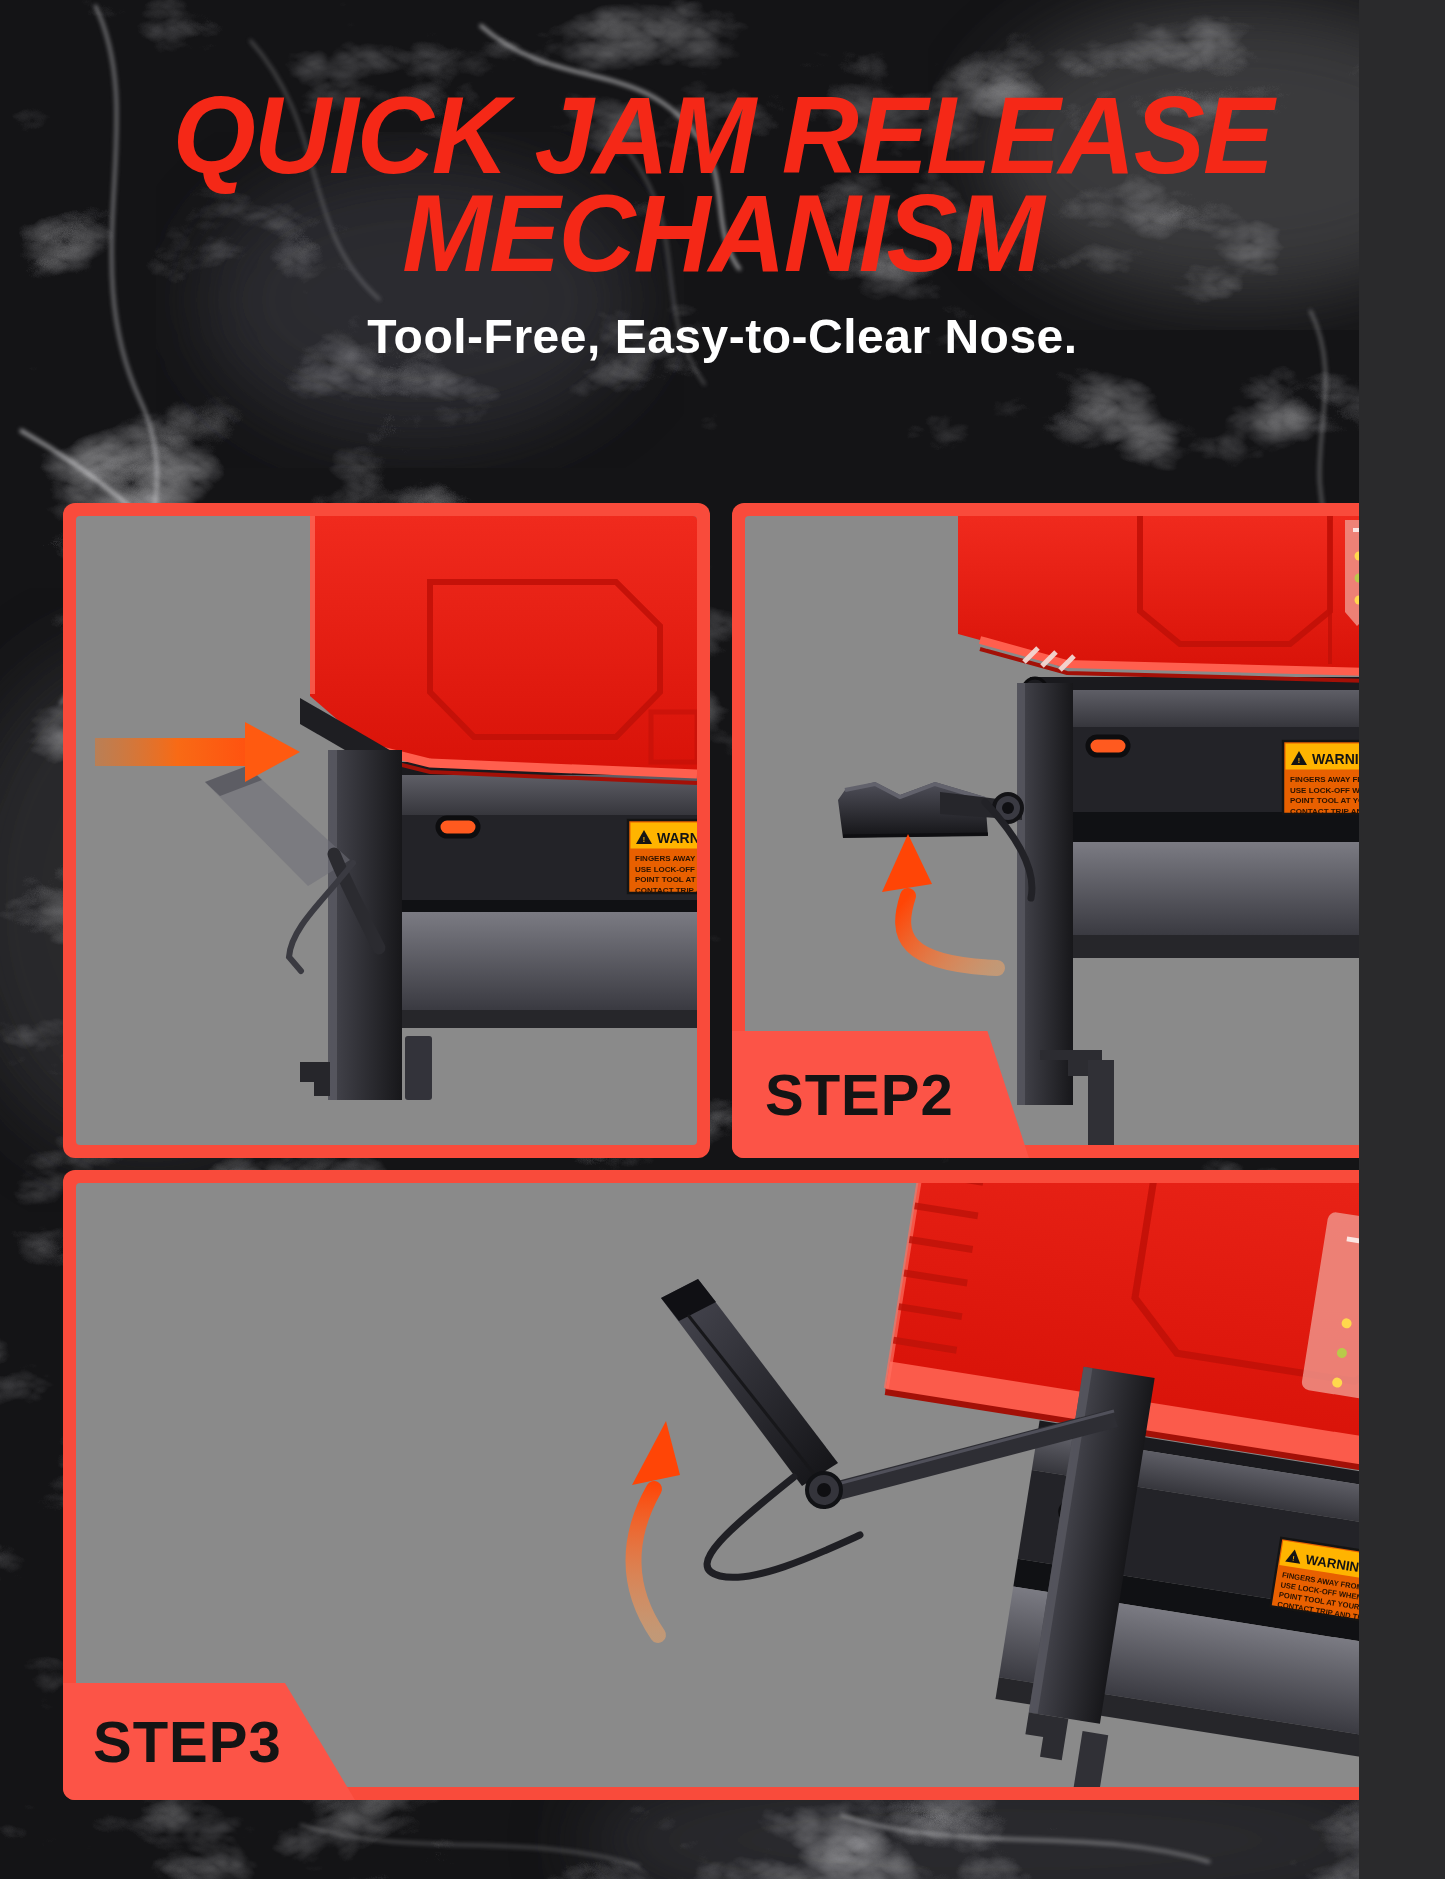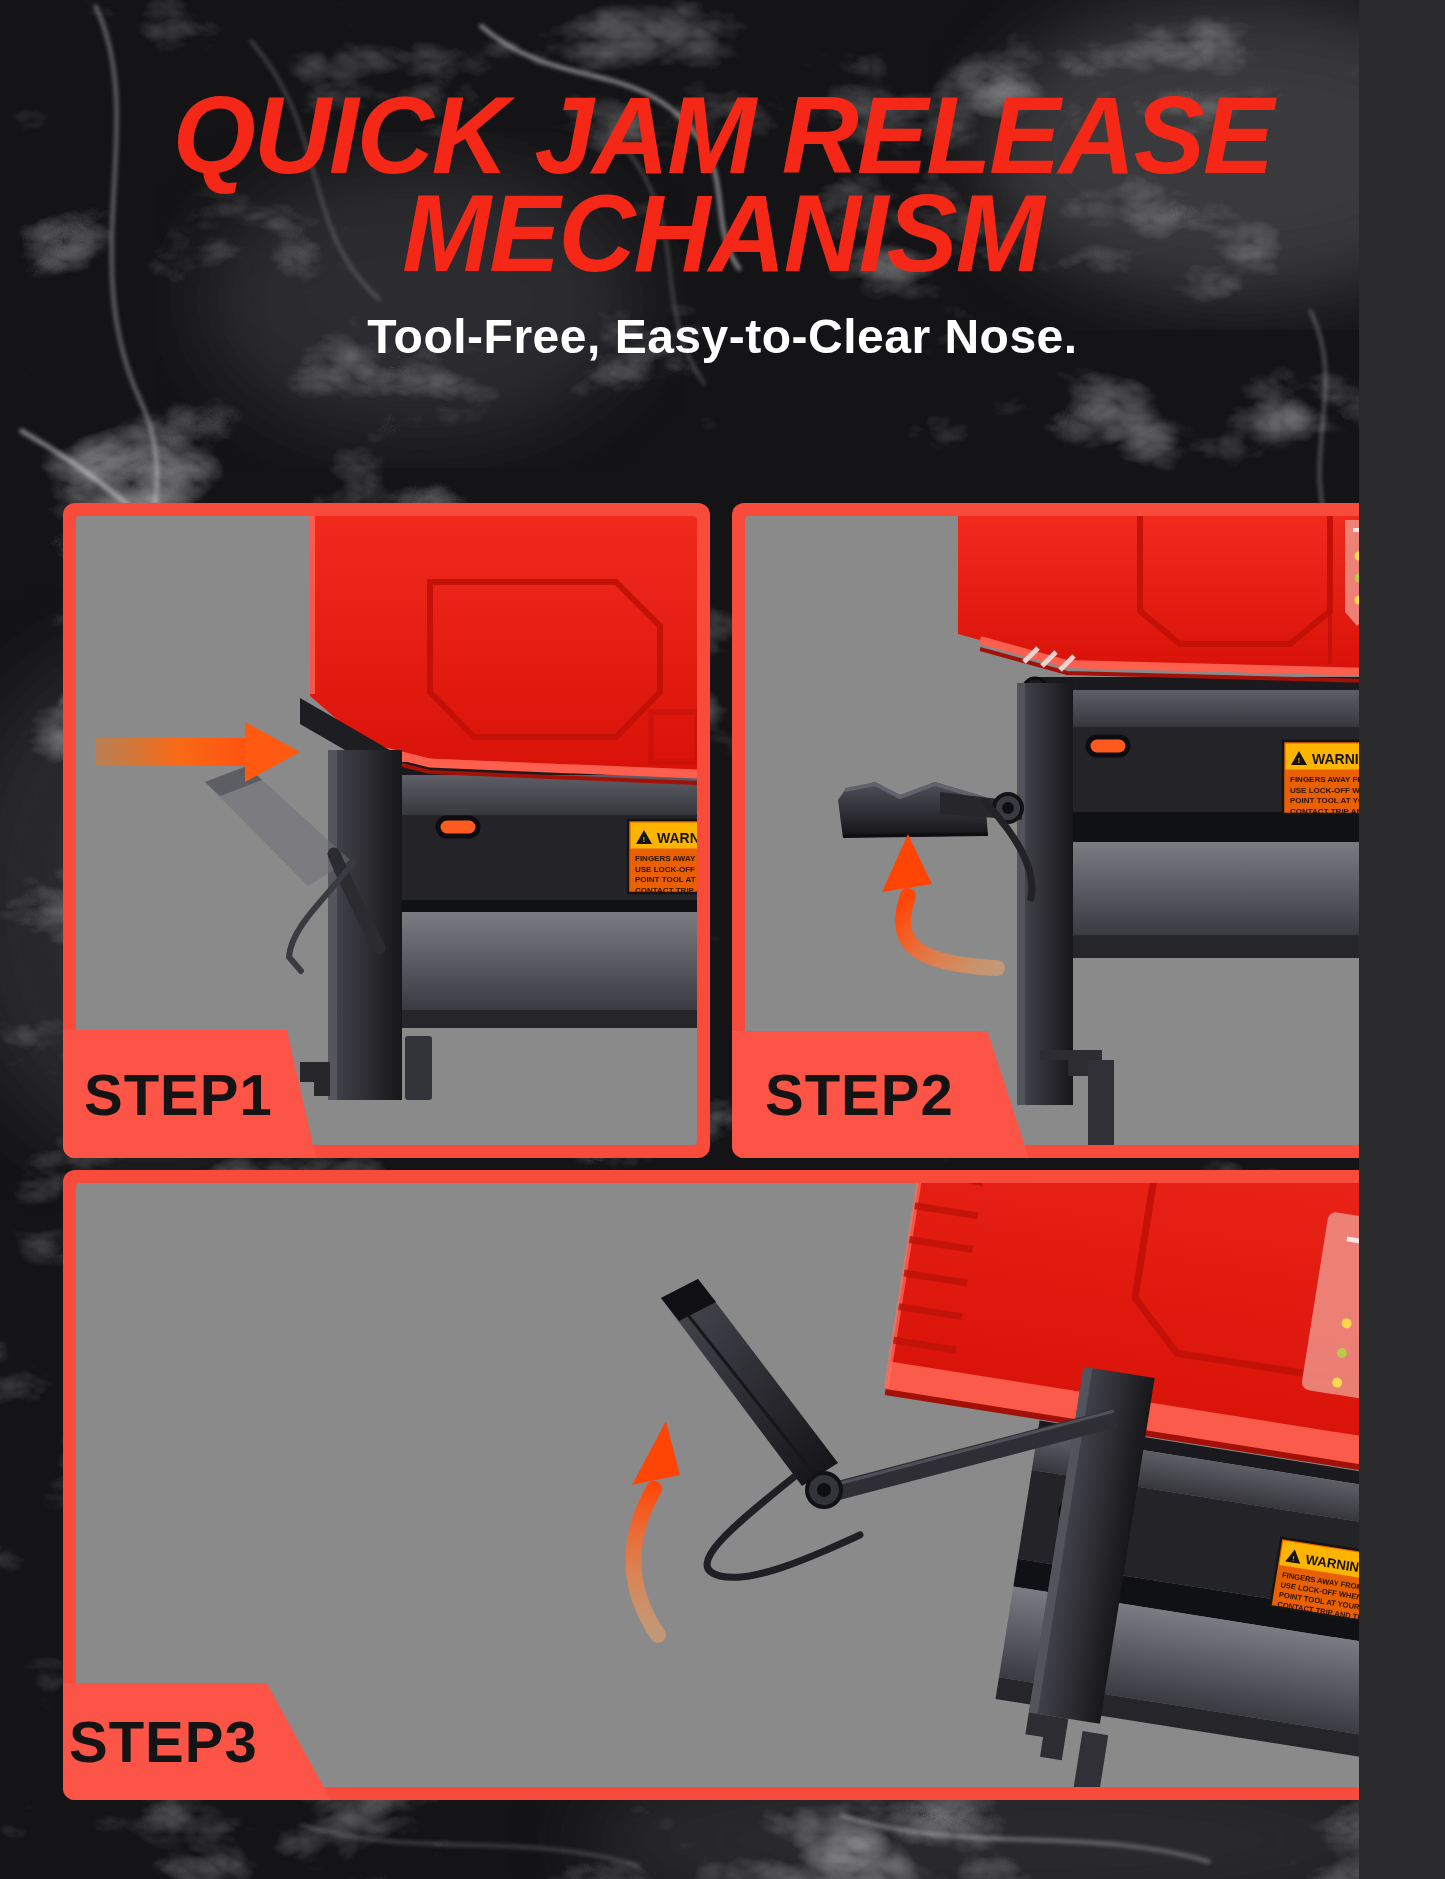--- a/index.html
+++ b/index.html
@@ -23,21 +23,21 @@
   #p3{left:63px;top:1170px;width:1321px;height:630px;}
 
   
   .badge{position:absolute;left:0;bottom:0;background:#fc5447;color:#141414;
          font-weight:bold;font-size:58px;letter-spacing:1px;
          display:flex;align-items:center;z-index:3;}
   .badge-1{width:232px;height:128px;padding-left:21px;
            clip-path:polygon(0 0,88.5% 0,100% 100%,0 100%);}
   .badge-2{width:264px;height:127px;padding-left:33px;
            clip-path:polygon(0 0,86% 0,100% 100%,0 100%);}
-  .badge-3{width:262px;height:117px;padding-left:6px;
+  .badge-3{width:262px;height:117px;padding-left:30px;
            clip-path:polygon(0 0,76% 0,100% 100%,0 100%);}
 </style>
 </head>
 <body>
 
 <div class="stage">
 
   <svg class="bg" width="1445" height="1879">
     <defs>
       <filter id="marbleF" x="-5%" y="-5%" width="110%" height="110%">
@@ -150,23 +150,20 @@
           <path d="M258,338 C270,368 289,404 303,432" stroke="#2b2b30" stroke-width="13" stroke-linecap="round" fill="none"></path>
           <path d="M277,347 C247,385 215,412 213,441 l12,14" stroke="#3a3a41" stroke-width="6" stroke-linecap="round" fill="none"></path>
         </g>
 
         <g>
           <rect x="19" y="222" width="150" height="28" fill="url(#g1arr)"></rect>
           <polygon points="169,206 169,266 224,236" fill="#ff5a10"></polygon>
         </g>
       </svg>
     </div>
-    <div class="badge badge-1">
-      <span>STEP1</span>
-    </div>
   </div>
 
   <div class="panel" id="p2">
     <div class="panel-inner">
       <svg viewBox="0 0 626 629" width="626" height="629">
         <defs>
           <linearGradient id="g2body" x1="0" y1="0" x2="0" y2="1">
             <stop offset="0" stop-color="#f02a1d"></stop>
               <stop offset="1" stop-color="#d81208"></stop>
           </linearGradient>

